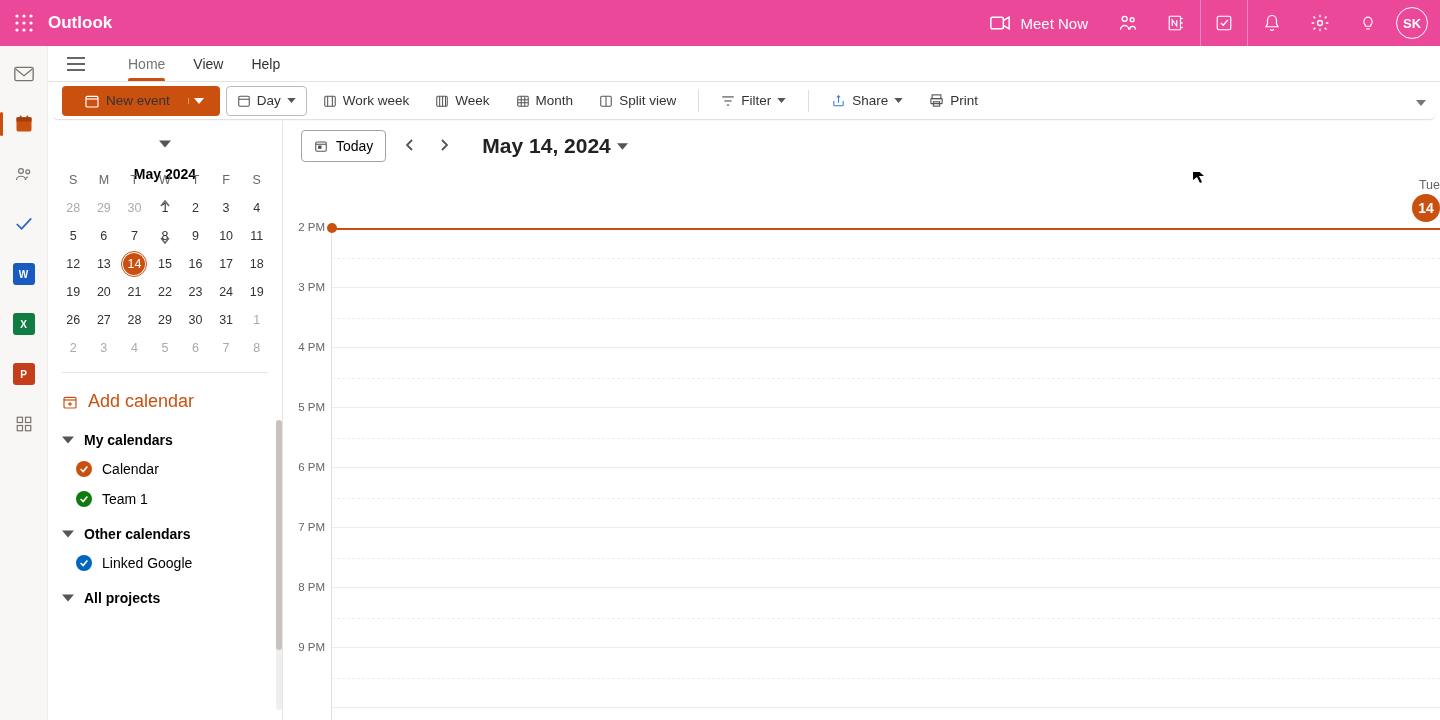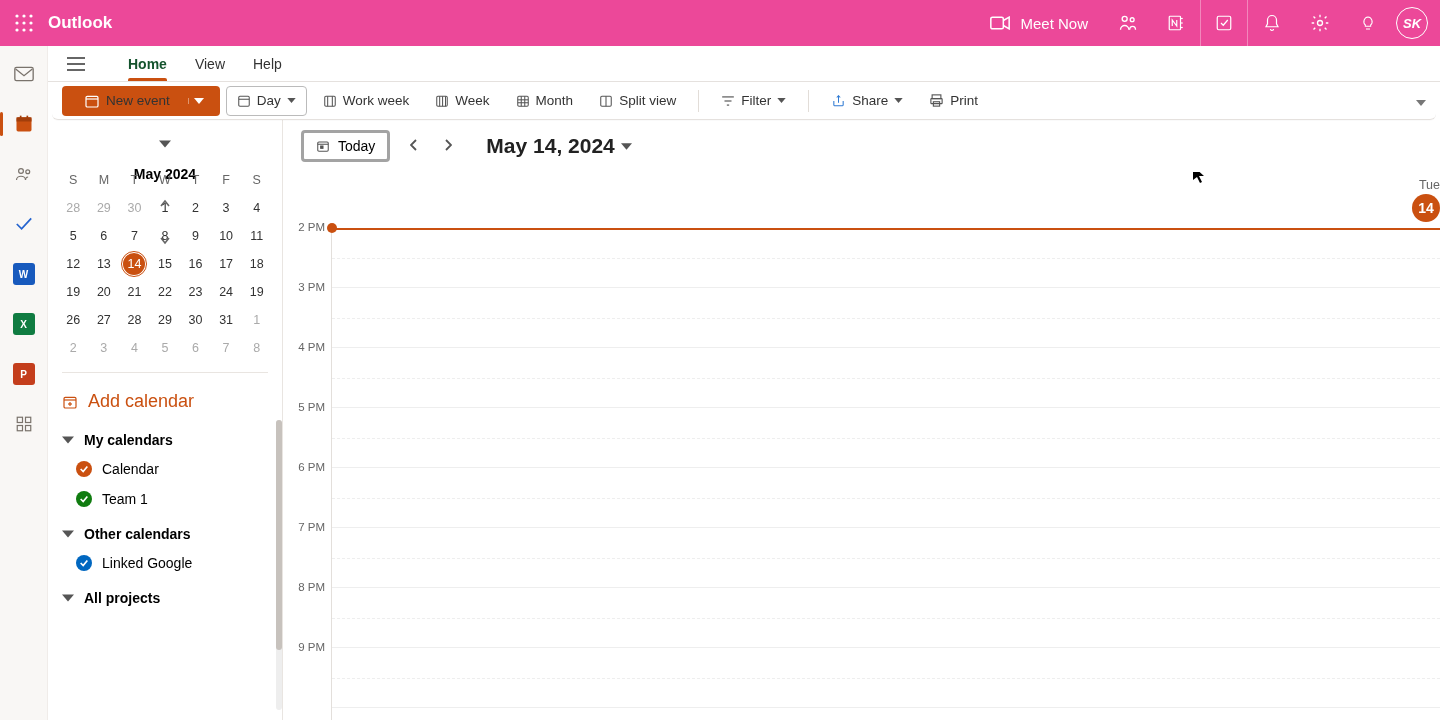--- a/index.html
+++ b/index.html
@@ -12,38 +12,38 @@
   .header .waffle { width: 48px; display: flex; align-items: center; justify-content: center; cursor: pointer; }
   .header .app-name { font-size: 17px; font-weight: 600; margin-right: 30px; }
   .header .search-wrap { width: 356px; height: 32px; background: #fff; border-radius: 4px; display: flex; align-items: center; padding: 0 10px; box-shadow: 0 0 0 1px rgba(0,0,0,.15) inset, 0 1px 2px rgba(0,0,0,.15); }
   .header .search-wrap svg { flex: none; }
   .header .search-input { border: none; outline: none; flex: 1; margin-left: 8px; font-size: 14px; color: #555; background: transparent; }
   .header .spacer { flex: 1; }
   .header .meet-now { display: flex; align-items: center; gap: 10px; padding: 0 16px; cursor: pointer; font-size: 15px; }
   .header .hicon { width: 48px; height: 46px; display: flex; align-items: center; justify-content: center; cursor: pointer; }
   .header .hicon.sep-l { border-left: 1px solid rgba(255,255,255,.35); }
   .header .hicon.sep-r { border-right: 1px solid rgba(255,255,255,.35); }
-  .avatar-btn { width: 32px; height: 32px; border-radius: 50%; border: 1.5px solid #fff; display: flex; align-items: center; justify-content: center; font-size: 13px; font-weight: 600; margin: 0 12px 0 4px; cursor: pointer; font-style: italic; }
+  .avatar-btn { width: 32px; height: 32px; border-radius: 50%; border: 1.5px solid #fff; display: flex; align-items: center; justify-content: center; font-size: 13px; font-weight: 600; margin: 0 12px 0 4px; cursor: pointer; }
 
   
   .body { display: flex; height: calc(720px - 46px); }
 
   
   .rail { width: 48px; background: #f9f7f5; display: flex; flex-direction: column; align-items: center; padding-top: 14px; gap: 22px; border-right: 1px solid #f0ece9; }
   .rail-item { width: 32px; height: 28px; display: flex; align-items: center; justify-content: center; cursor: pointer; position: relative; }
   .rail-item.active::before { content: ""; position: absolute; left: -8px; top: 2px; bottom: 2px; width: 3px; background: #CA5010; border-radius: 2px; }
   .rail .doc-icon { width: 22px; height: 22px; border-radius: 3px; display:flex; align-items:center; justify-content:center; color:#fff; font-size:10px; font-weight:700; }
 
   
   .main-col { flex: 1; display: flex; flex-direction: column; }
 
   .menu-tabs { height: 36px; display: flex; align-items: center; gap: 28px; padding-left: 16px; border-bottom: 1px solid #e5e1de; }
   .hamburger { display:flex; align-items:center; justify-content:center; width:24px; cursor:pointer; margin-right:12px;}
   .menu-tab { font-size: 14px; color: #333; padding: 8px 0; cursor: pointer; position: relative; }
-  .menu-tab.active { font-weight: 700; color: #14532d; }
+  .menu-tab.active { font-weight: 400; color: #737373; }
   .menu-tab.active::after { content:""; position:absolute; left:0; right:0; bottom:-1px; height:3px; background:#CA5010; border-radius:2px 2px 0 0; }
 
   .toolbar { height: 38px; display: flex; align-items: center; padding: 0 10px; gap: 6px; border-bottom: 1px solid #e5e1de; position: relative; margin: 0 4px; border-radius:0 0 6px 6px; box-shadow: 0 1px 0 rgba(0,0,0,.02);}
   .toolbar .btn, .toolbar .new-split { height: 30px; display: inline-flex; align-items: center; gap: 6px; padding: 0 10px; border-radius: 4px; font-size: 13.5px; color: #333; cursor: pointer; }
   .new-split { background: #CA5010; color: #fff; padding: 0; }
   .new-split .main-part{ display:flex; align-items:center; gap:6px; padding:0 12px;justify-content:flex-end;}
   .new-split .caret { width:22px; display:flex; align-items:center; justify-content:center; border-left:1px solid rgba(255,255,255,.4);}
   .toolbar .btn.boxed { border: 1px solid #bbb; }
   .toolbar .divider { width: 1px; height: 22px; background: #e2ddd8; margin: 0 6px; }
   .toolbar .right-caret { position: absolute; right: 6px; top: 50%; transform: translateY(-50%); cursor: pointer; padding:4px;}
@@ -69,21 +69,21 @@
 
   .add-cal { display:flex; align-items:center; gap:10px; color:#CA5010; font-size:18px; padding:8px 4px; cursor:pointer;}
   .cal-group-hd { display:flex; align-items:center; gap:10px; font-size:14px; font-weight:600; padding:12px 4px 6px; cursor:pointer;}
   .cal-item { display:flex; align-items:center; gap:10px; font-size:14px; padding:7px 4px 7px 18px; cursor:pointer;}
   .cal-dot { width:16px; height:16px; border-radius:50%; display:inline-flex; align-items:center; justify-content:center; color:#fff;}
   .cal-dot svg { width:10px; height:10px;}
 
   
   .calendar { flex:1; display:flex; flex-direction:column; border-left:1px solid #e9e5e1;}
   .cal-head { display:flex; align-items:center; gap:14px; padding:10px 18px;}
-  .today-btn { height:32px; border:3px solid #a3a3a3; border-radius:4px; padding:0 12px; display:inline-flex; align-items:center; gap:8px; font-size:14px; cursor:pointer;}
+  .today-btn { height:32px; border:1px solid #a3a3a3; border-radius:4px; padding:0 12px; display:inline-flex; align-items:center; gap:8px; font-size:14px; cursor:pointer;}
   .navarrow { padding:6px; cursor:pointer; color:#555;}
   .cur-date { font-size:21px; font-weight:600; color:#222; display:flex; align-items:center; gap:6px; margin-left:14px;}
 
   .day-column-wrap { flex:1; position:relative; overflow:hidden;}
   .day-header { position:absolute; top:0; left:48px; right:0; padding:6px 0 4px;text-align:right; }
   .day-header .dow { font-size:12.5px; color:#666;}
   .day-header .dnum { display:inline-flex; width:28px; height:28px; border-radius:50%; background:#CA5010; color:#fff; align-items:center; justify-content:center; font-size:14px; font-weight:600; margin-top:2px;}
   .time-col { position:absolute; top:56px; left:0; width:48px; bottom:0;}
   .grid { position:absolute; top:56px; left:48px; right:0; bottom:0; border-left:1px solid #e3dfdb;}
   .hour-row { height:60px; border-bottom:1px solid #eee; position:relative;}

